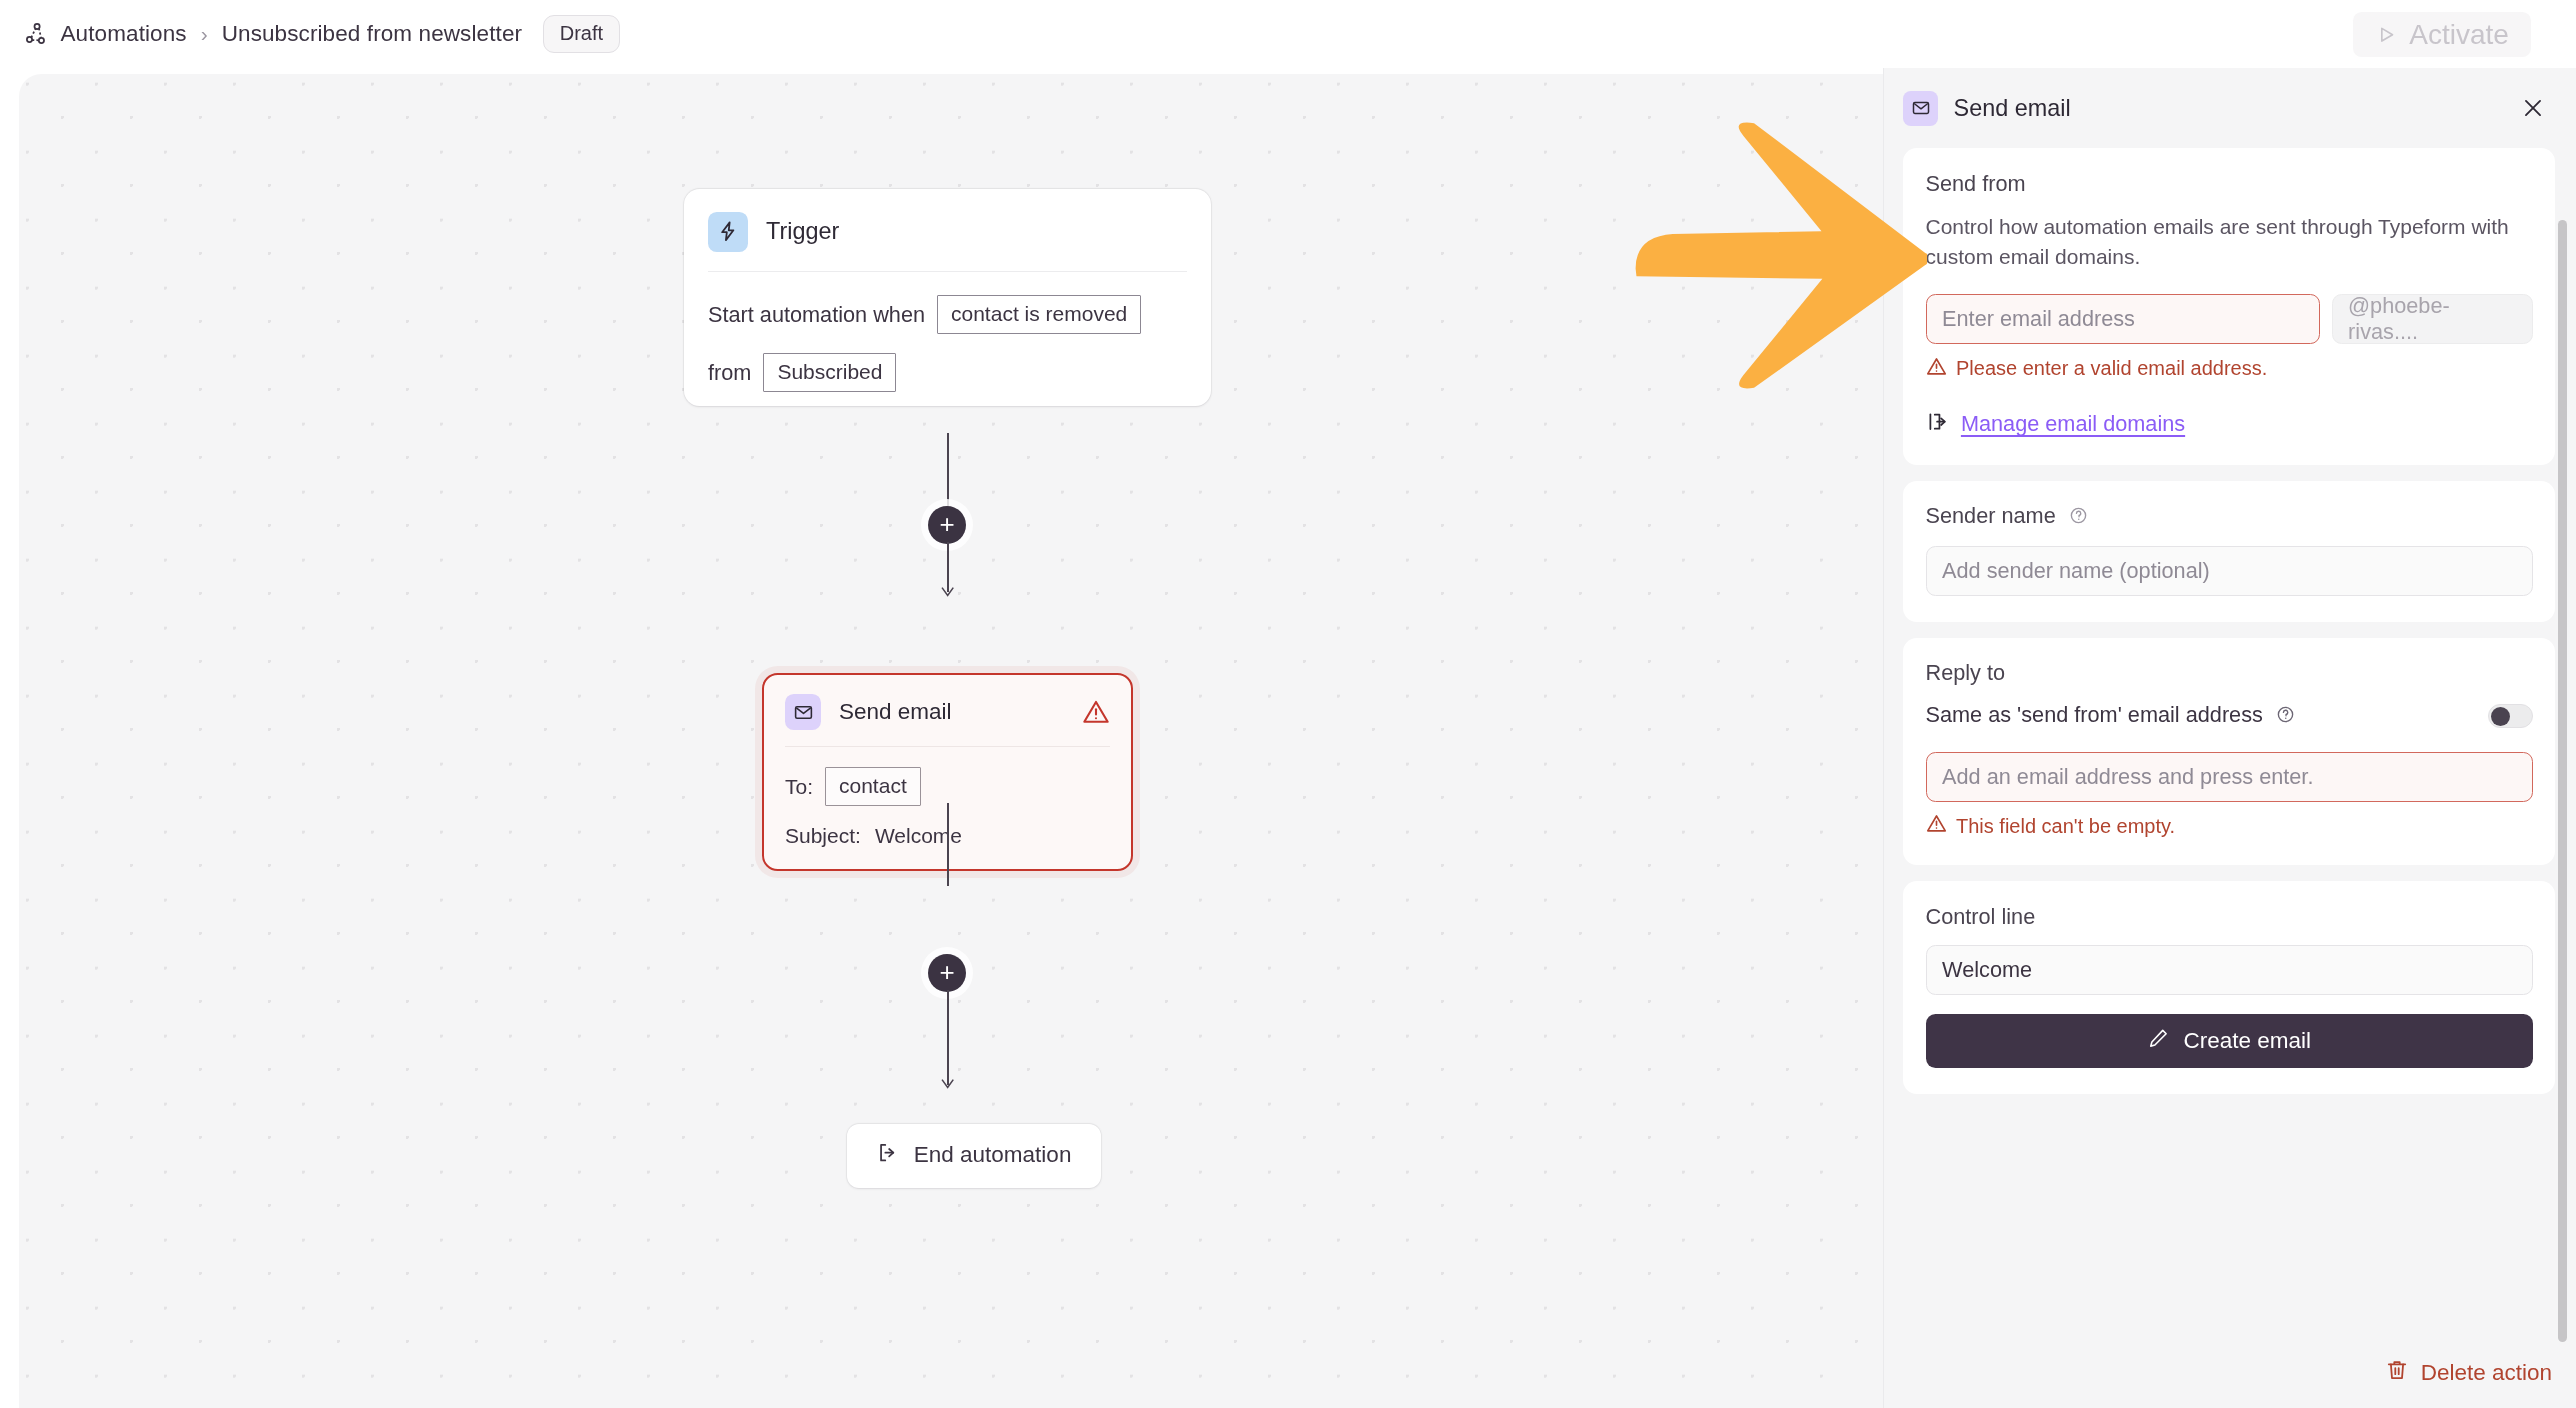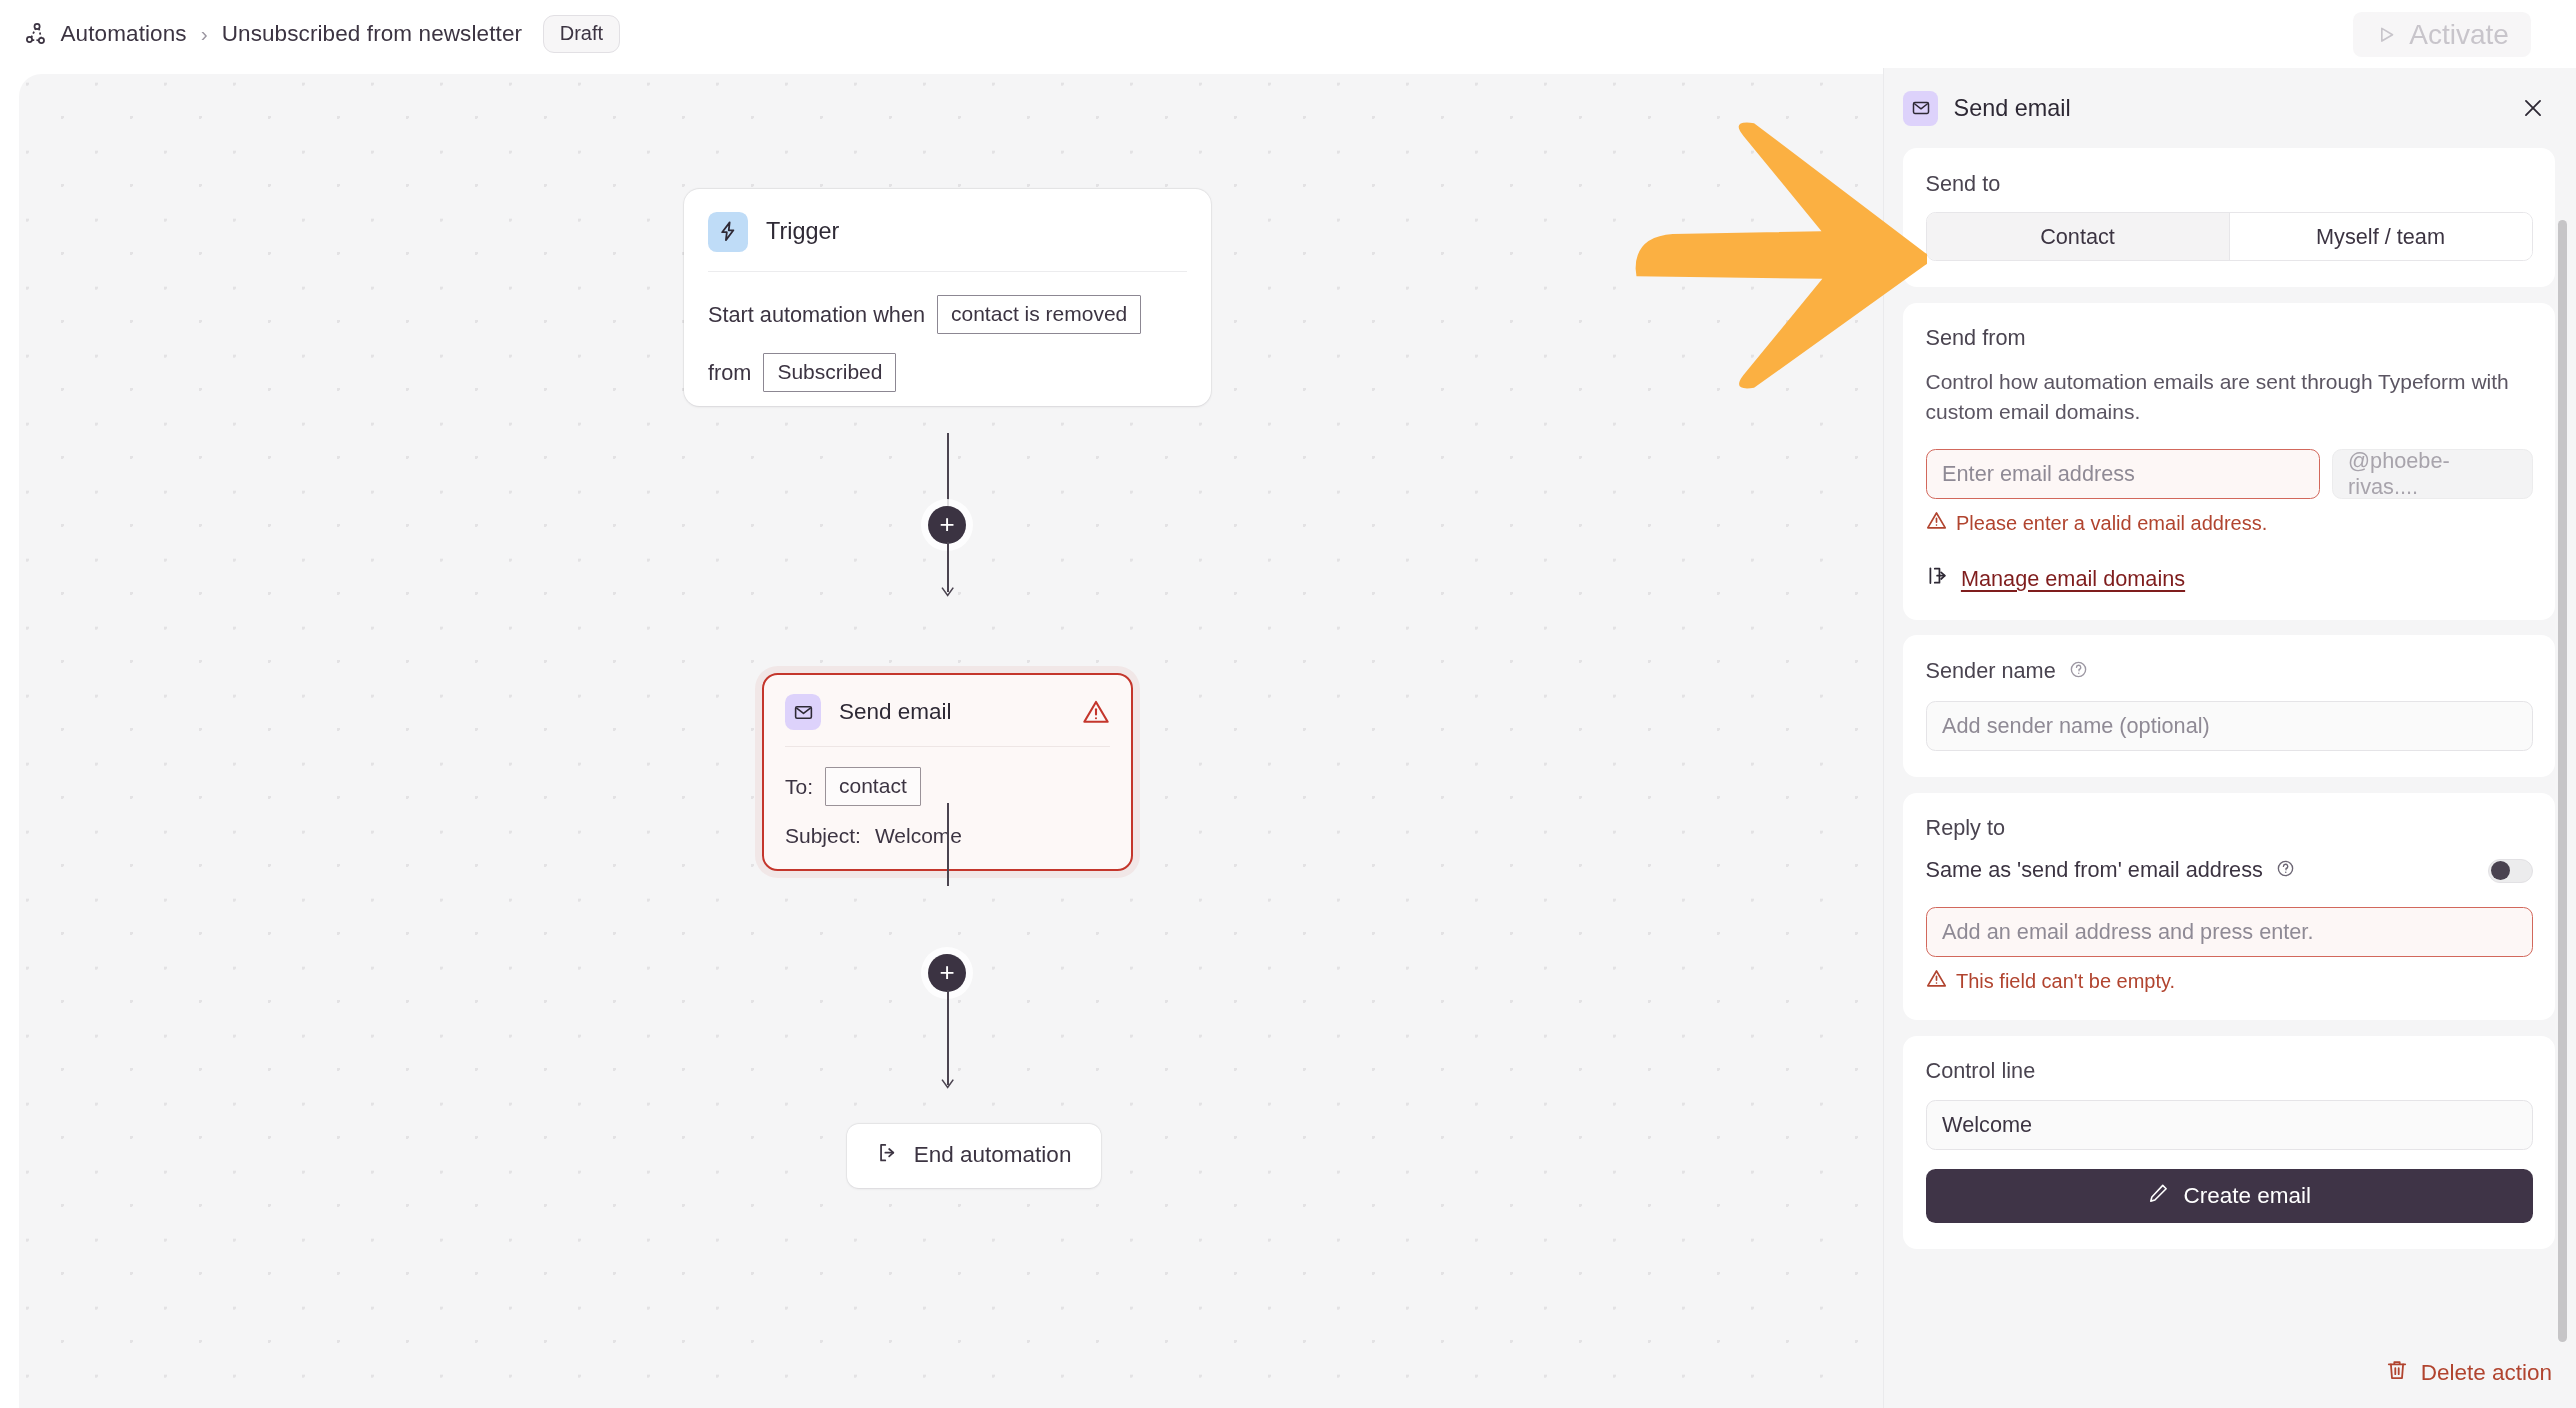--- a/index.html
+++ b/index.html
@@ -218,21 +218,21 @@
     border-color: #ececed;
   }
   .err-msg {
     display:flex; align-items:center; gap: 9.5px;
     margin-top: 11.3px;
     font-size: 20px; color: #b1442f;
   }
   .link-row {
     display:flex; align-items:center; gap: 12px;
     margin-top: 28px;
-    font-size: 21.7px; color: #7f1d1d;
+    font-size: 21.7px; color: #8b5cf6;
     cursor: pointer;
   }
   .link-row .lbl { text-decoration: underline; text-underline-offset: 3.5px; }
 
   .help-icon { display:inline-block; vertical-align: -1.7px; margin-left: 7px; }
 
   .toggle-row {
     display:flex; align-items:center; justify-content: space-between;
     margin-bottom: 22.5px;
   }
@@ -410,27 +410,20 @@
     <span id="panel-title">Send email</span>
     <span id="panel-close">
       <svg width="26" height="26" viewBox="0 0 24 24" fill="none" stroke="#2e2935" stroke-width="1.7" stroke-linecap="round">
         <path d="M5.5 5.5 18.5 18.5M18.5 5.5 5.5 18.5"></path>
       </svg>
     </span>
   </div>
 
   <div id="panel-scroll">
 
-    <div class="card">
-      <div class="card-label">Send to</div>
-      <div class="segmented">
-        <div class="seg active">Contact</div>
-        <div class="seg">Myself / team</div>
-      </div>
-    </div>
 
     <div class="card">
       <div class="card-label">Send from</div>
       <div class="card-desc">Control how automation emails are sent through Typeform with custom email domains.</div>
 
       <div class="field-row">
         <div class="input grow error placeholder">Enter email address</div>
         <div class="input domain">@phoebe-rivas....</div>
       </div>
 

